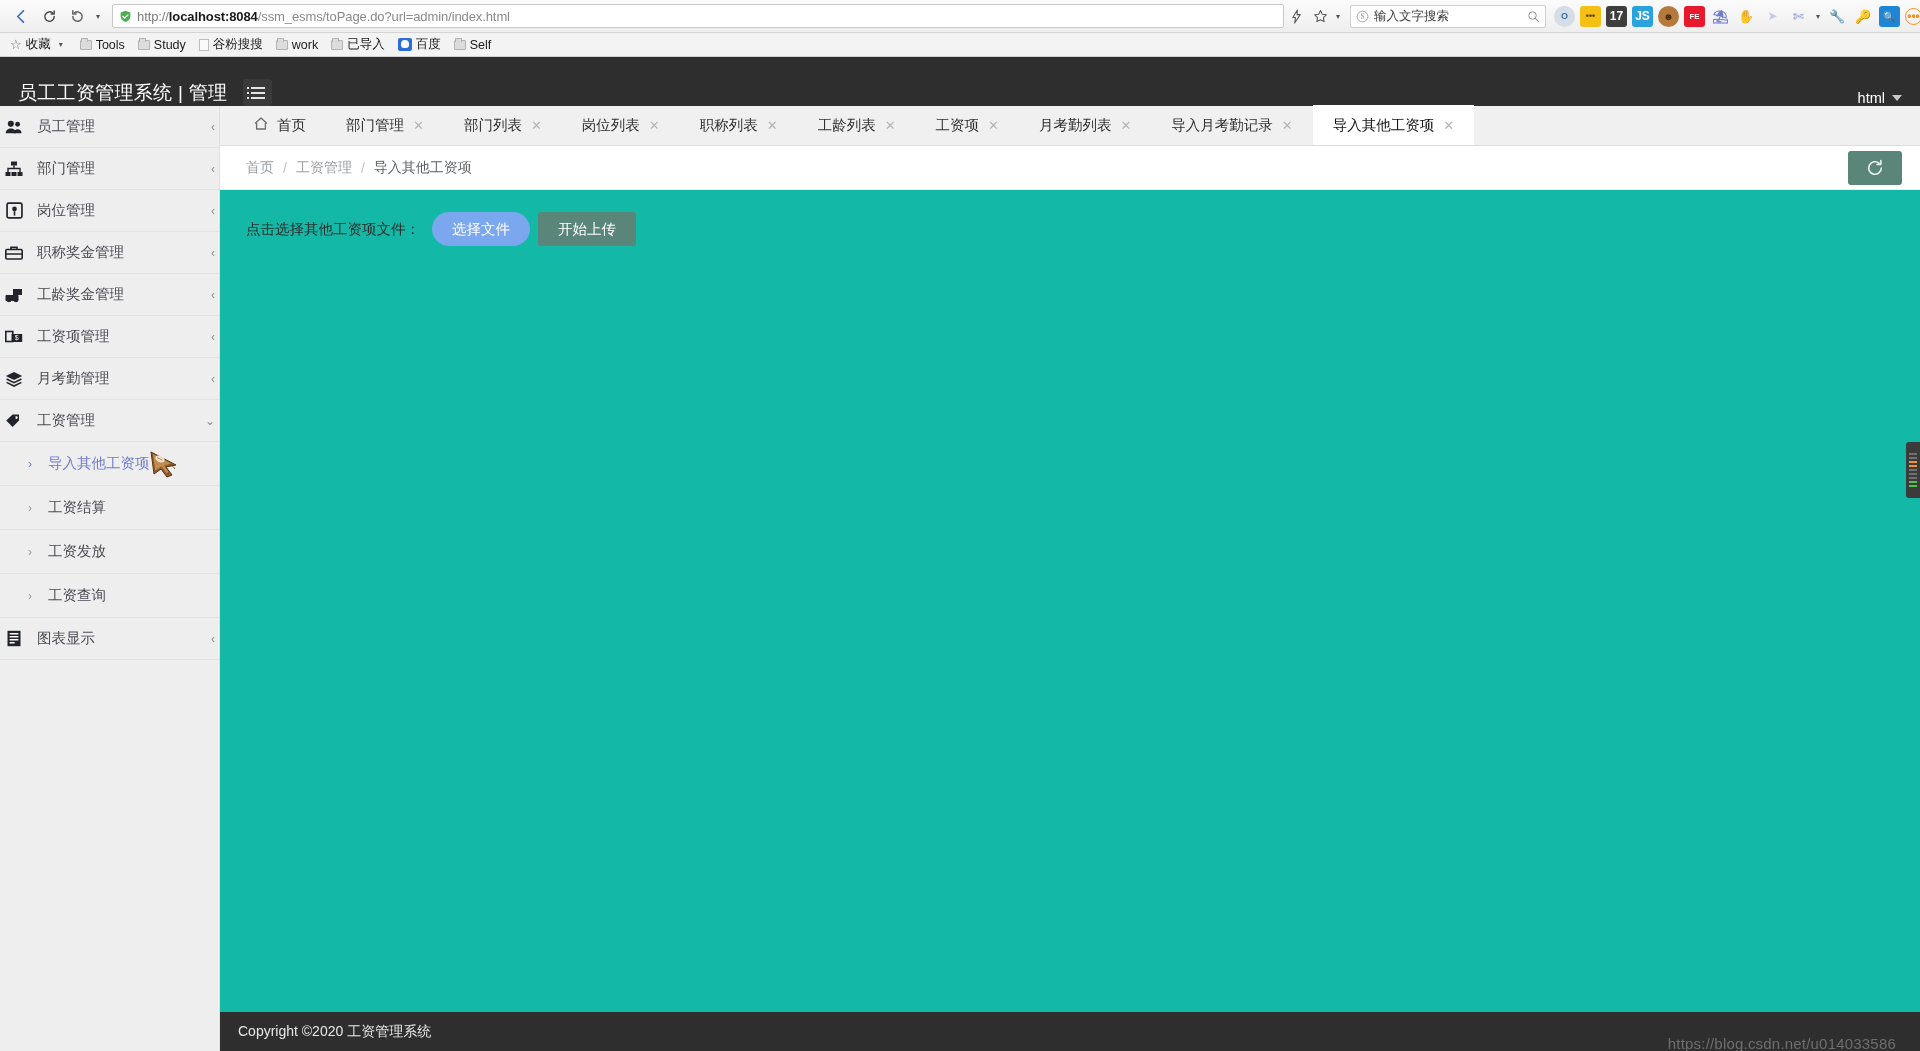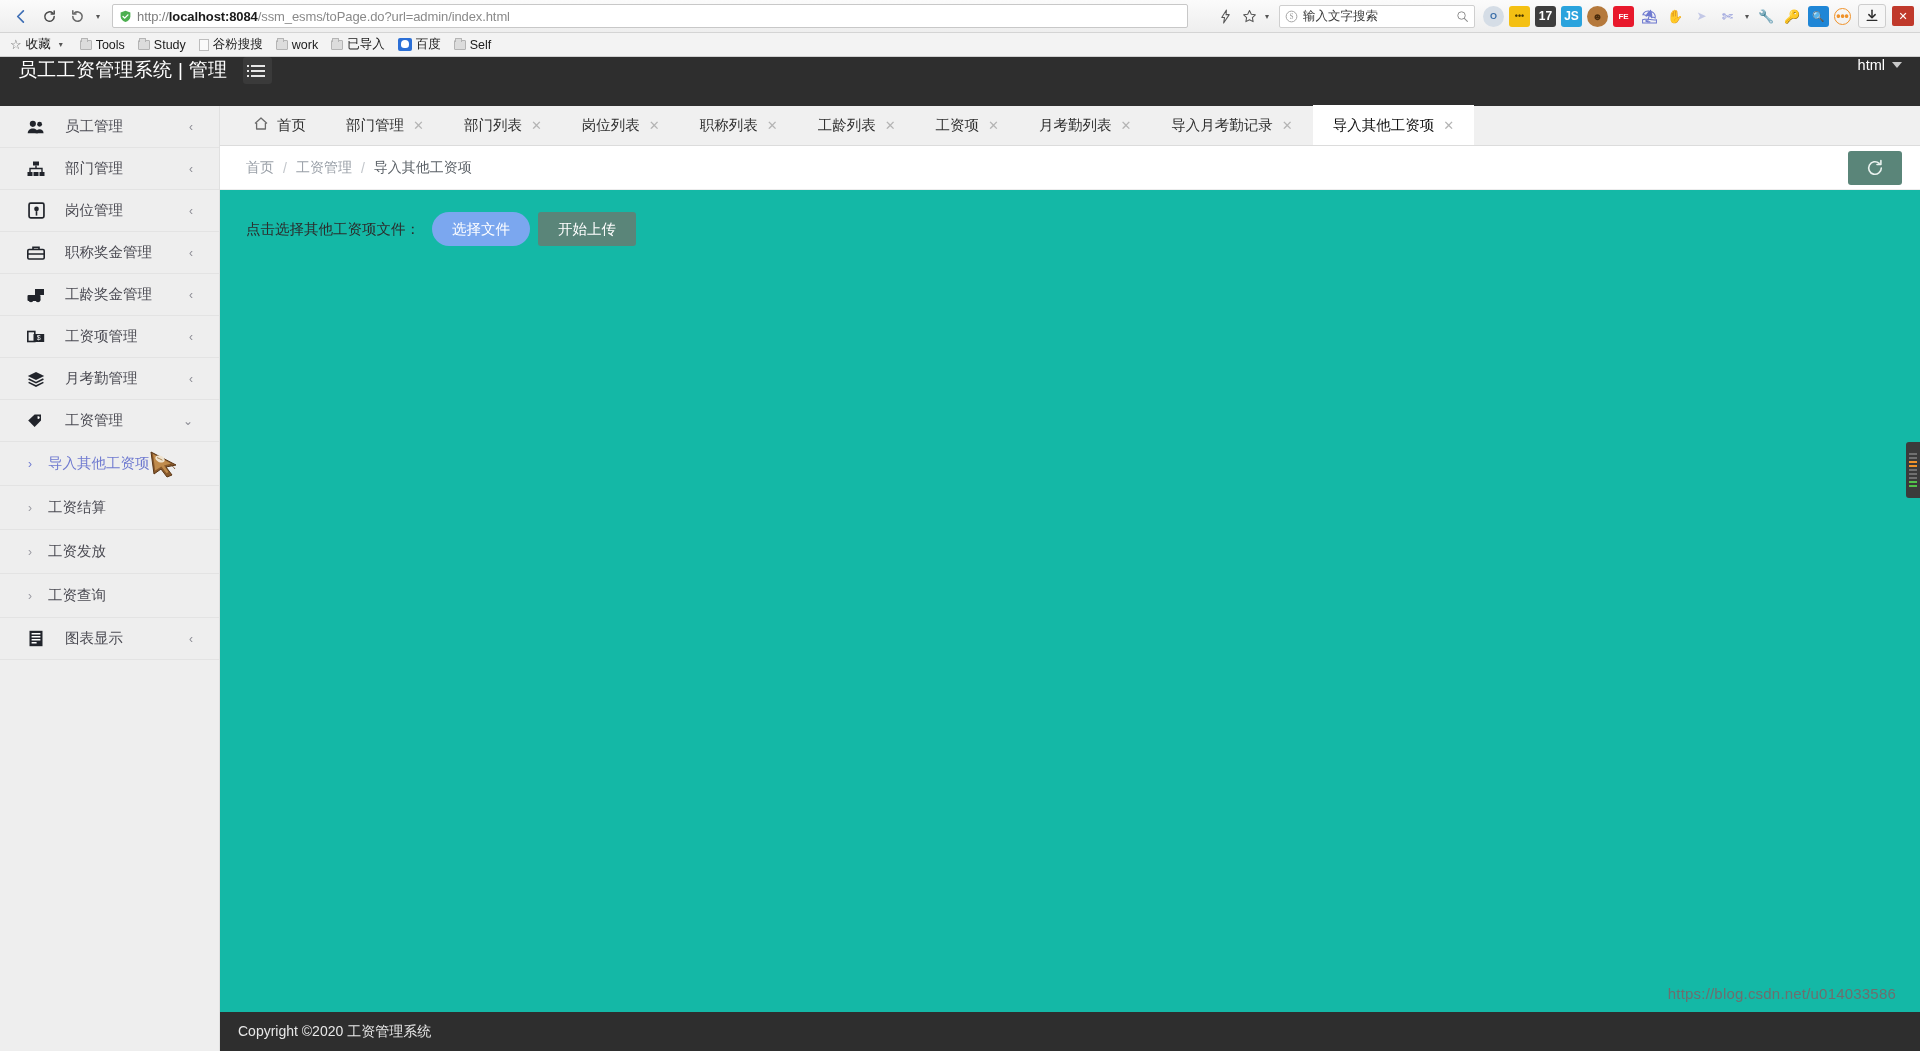--- a/index.html
+++ b/index.html
@@ -22,21 +22,21 @@
   }
   .nav-btns { display:flex; align-items:center; gap:2px; padding-left:4px; }
   .nav-btn {
     width:26px; height:26px; display:flex; align-items:center; justify-content:center;
     color:#4a4a4a; font-size:16px; border-radius:3px;
   }
   .nav-btn svg { display:block; }
   .caret-sm { font-size:8px; color:#555; width:12px; text-align:center; }
 
   .urlbar {
-    flex:0 0 auto; width:1076px; height:24px; margin-left:8px;
+    flex:0 0 auto; width:1172px; height:24px; margin-left:8px;
     background:#fff; border:1px solid #c8c8c8; border-radius:2px;
     display:flex; align-items:center; padding:0 6px; gap:5px;
   }
   .ssl-icon { width:13px; height:13px; flex:none; }
   .url-text {
     font-size:13px; color:#8a8a8a; white-space:nowrap; overflow:hidden;
     letter-spacing:-0.1px;
   }
   .url-text b { color:#1a1a1a; font-weight:700; }
   .url-text .proto { color:#7d7d7d; }
@@ -77,43 +77,43 @@
   .bm-folder:after{content:"";position:absolute;left:0;top:-3px;width:5px;height:3px;background:#dcdcdc;border:1px solid #b4b4b4;border-bottom:none;border-radius:1px 1px 0 0;}
   .bm-page{width:10px;height:12px;background:#fafafa;border:1px solid #bdbdbd;flex:none;}
   .star-ico{color:#6a6a6a;font-size:13px;}
   .bm-baidu{width:14px;height:13px;background:#2b6fd6;border-radius:2px;flex:none;position:relative;}
   .bm-baidu:after{content:"";position:absolute;left:3px;top:2px;width:8px;height:8px;background:#fff;border-radius:50% 50% 40% 40%;}
 
   
   .app { width:1920px; height:995px; position:relative; background:#fff; }
 
   .app-header {
-    height:49px; background:#2e2e2e; display:flex; align-items:flex-start;
+    height:49px; background:#2e2e2e; display:flex; align-items:flex-end;
     padding:0 18px; color:#fff;
   }
   .brand { font-size:19px; letter-spacing:0.3px; }
   .hamburger {
     width:29px;height:27px;margin-left:16px;background:#3a3a3a;border-radius:3px;
     display:flex;flex-direction:column;align-items:center;justify-content:center;gap:3px;
   }
   .hamburger i{display:block;width:14px;height:2px;background:#e6e6e6;position:relative;}
   .hamburger i:before{content:"";position:absolute;left:-4px;top:0;width:2px;height:2px;background:#e6e6e6;}
   .admin-box { margin-left:auto; display:flex; align-items:center; gap:7px; font-size:14.5px; }
   .tri-down { width:0;height:0;border-left:5px solid transparent;border-right:5px solid transparent;border-top:6px solid #c9c9c9;}
 
   .body-wrap { display:flex; height:946px; }
 
   
   .sidebar {
     width:220px; flex:none; background:#eeeeee; border-right:1px solid #e0e0e0;
     display:flex; flex-direction:column;
   }
   .menu-item {
-    height:42px; display:flex; align-items:center; padding:0 26px;
-    border-bottom:1px solid #e3e3e3; color:#4b4b53; font-size:14.5px; gap:19px;
+    height:42px; display:flex; align-items:center; padding:0 4px;
+    border-bottom:1px solid #e3e3e3; color:#4b4b53; font-size:14.5px; gap:13px;
     background:#eeeeee;
   }
   .menu-item .mi-ico { width:20px; display:flex; align-items:center; justify-content:center; color:#21242b; }
   .menu-item .mi-label { flex:1; }
   .menu-item .mi-arrow { color:#8d8d95; font-size:12px; }
   .menu-item.open .mi-arrow { transform:rotate(-90deg); }
 
   .sub-item {
     height:44px; display:flex; align-items:center; padding:0 18px 0 28px;
     border-bottom:1px solid #e3e3e3; color:#4b4b53; font-size:14.5px; gap:16px;
@@ -541,21 +541,21 @@
           <button class="btn btn-upload">开始上传</button>
         </div>
       </div>
 
       <div class="app-footer">
         <span>Copyright ©2020 工资管理系统</span>
       </div>
     </div>
   </div>
 
-  <div class="watermark" style="top:928px;">https://blog.csdn.net/u014033586</div>
+  <div class="watermark" style="top:978px;">https://blog.csdn.net/u014033586</div>
 
   <div class="side-widget">
     <i></i>
       <i></i>
       <i class="o"></i>
       <i class="o"></i>
       <i></i>
       <i></i>
       <i></i>
       <i class="g"></i>

